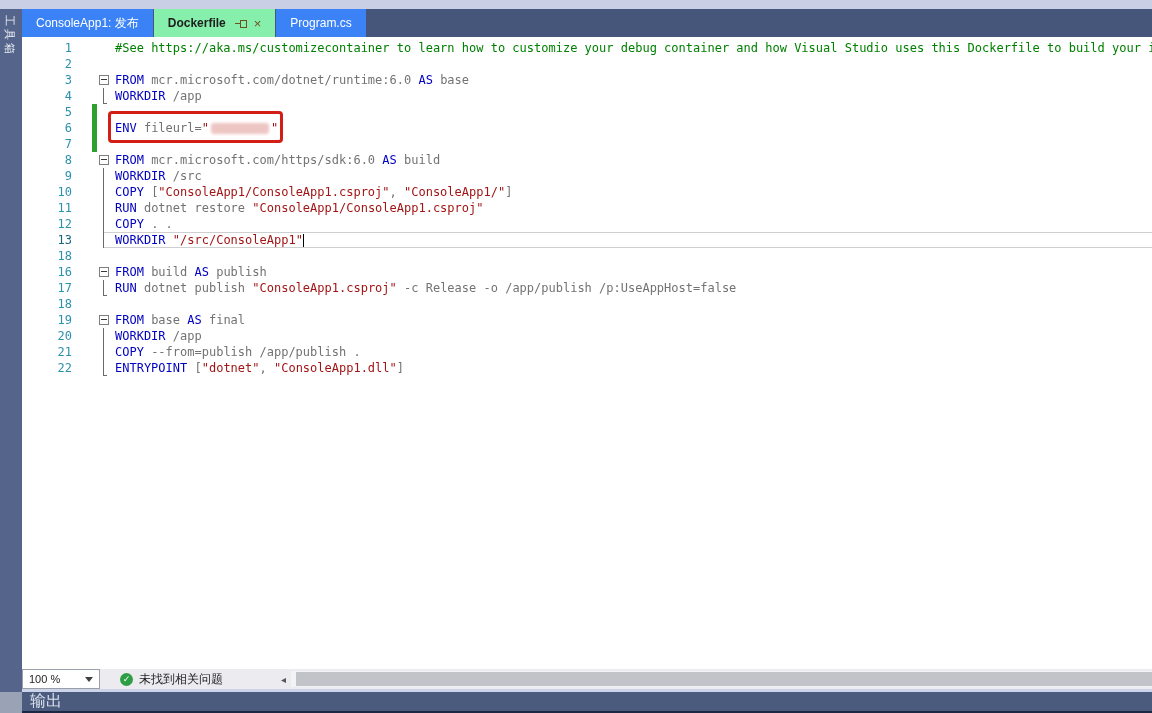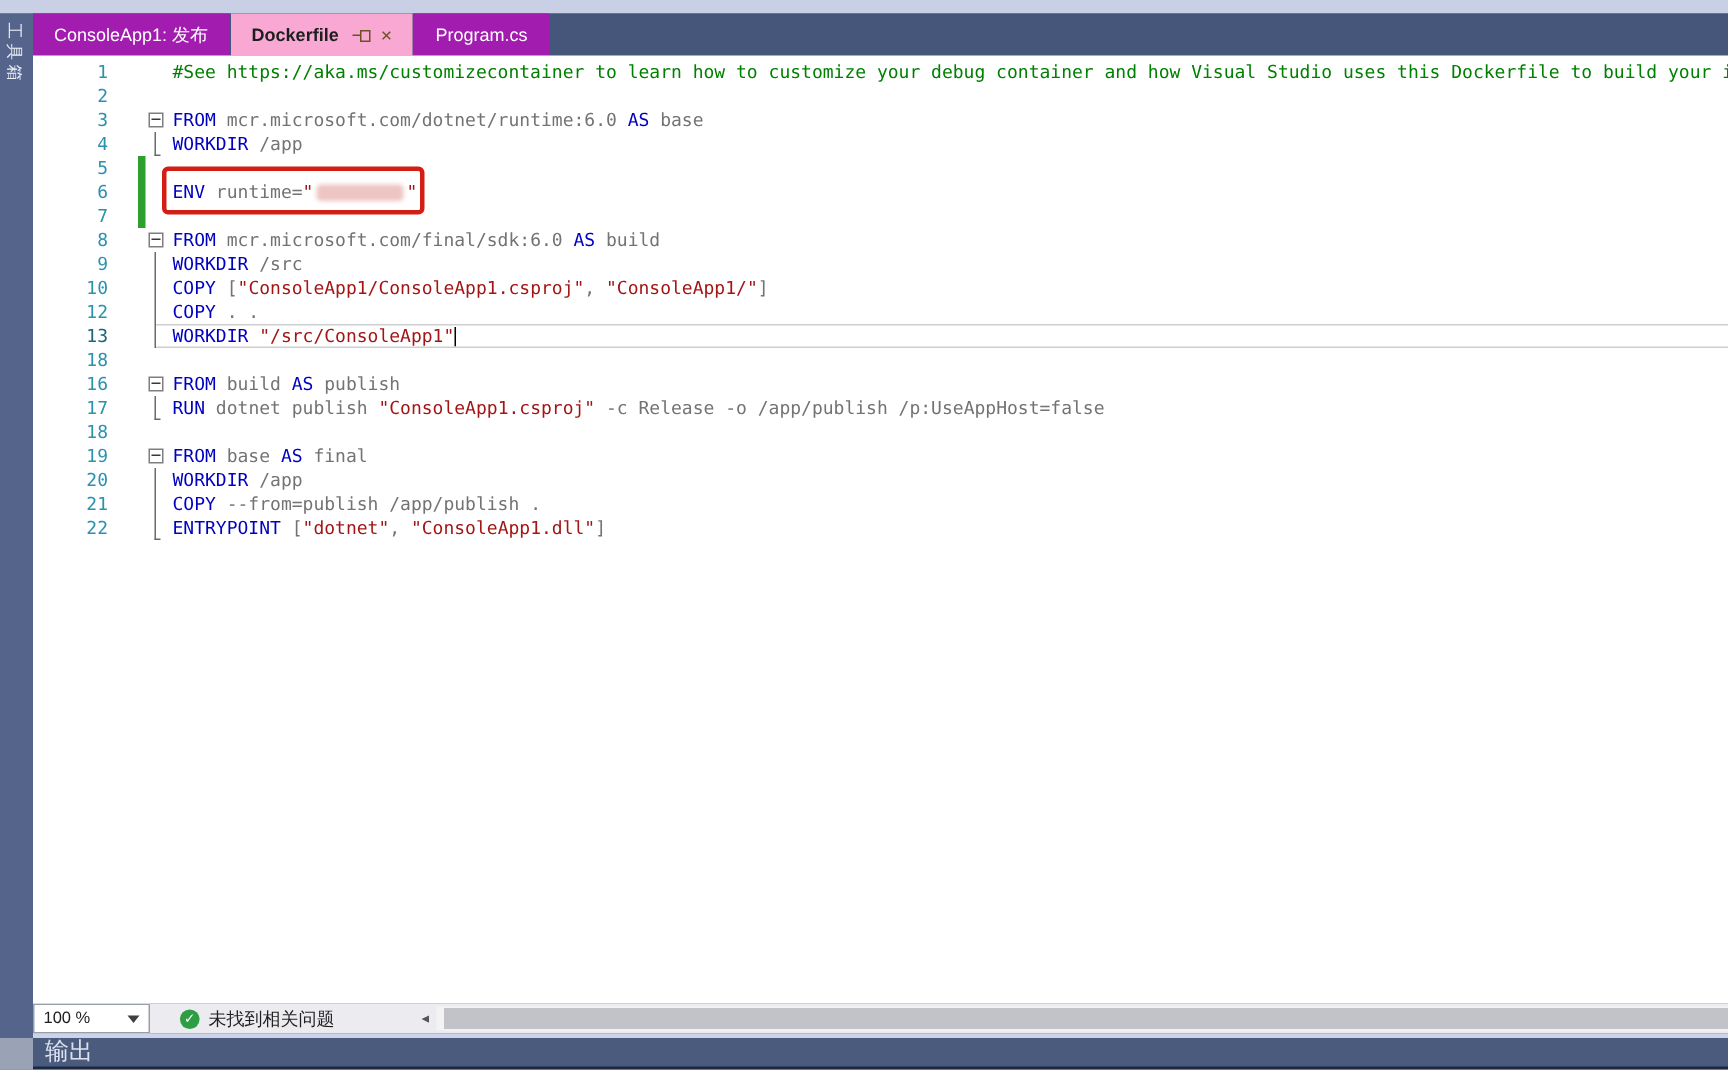--- a/index.html
+++ b/index.html
@@ -13,22 +13,22 @@
   
   .left-strip { width:22px; background:#55648B; flex:none; position:relative; display:flex; flex-direction:column; }
   .vtab-text { position:absolute; top:6px; left:17px; transform:rotate(90deg); transform-origin:left top;
                white-space:nowrap; color:#EDF0F8; font-size:11px; letter-spacing:3px; }
   .left-corner { margin-top:auto; height:21px; background:#9AA2B6; }
 
   .content-col { flex:1; display:flex; flex-direction:column; min-width:0; }
 
   
   .tab-bar { height:28px; background:#46567A; display:flex; align-items:stretch; gap:1px; flex:none; }
-  .tab { display:flex; align-items:center; padding:0 14px; font-size:12px; color:#FFFFFF; background:#a21caf; cursor:default; }
-  .tab.active { background:#f9a8d4; color:#1E1E1E; font-weight:bold; }
+  .tab { display:flex; align-items:center; padding:0 14px; font-size:12px; color:#FFFFFF; background:#3b82f6; cursor:default; }
+  .tab.active { background:#86efac; color:#1E1E1E; font-weight:bold; }
   .tab-icons { display:flex; align-items:center; gap:7px; margin-left:9px; }
   .pin-ic { width:12px; height:11px; position:relative; }
   .pin-ic .stem { position:absolute; left:0; top:5px; width:5px; height:1px; background:#6B5320; }
   .pin-ic .head { position:absolute; left:5px; top:2px; width:5px; height:6px; border:1px solid #6B5320; }
   .close-x { font-size:13px; color:#6B5320; line-height:11px; font-weight:normal; }
 
   
   .editor { flex:1; background:#FFFFFF; position:relative; overflow:hidden;
             font-family:"DejaVu Sans Mono", monospace; font-size:12px; padding-top:3px; }
   .line { height:16px; display:flex; align-items:center; position:relative; white-space:pre; }
@@ -105,25 +105,26 @@
           <span>Program.cs</span>
         </div>
       </div>
 
       <div class="editor">
           <div class="line"><span class="lnum">1</span><span class="gut"></span><span class="code"><span class="seg-c">#See </span><span class="seg-link">https://aka.ms/customizecontainer</span><span class="seg-c"> to learn how to customize your debug container and how Visual Studio uses this Dockerfile to build your images</span></span></div>
           <div class="line"><span class="lnum">2</span><span class="gut"></span><span class="code"></span></div>
           <div class="line"><span class="lnum">3</span><span class="gut"><i class="fminus"></i></span><span class="code"><span class="seg-kw">FROM</span><span class="seg-pl"> mcr.microsoft.com/dotnet/runtime:6.0 </span><span class="seg-kw">AS</span><span class="seg-pl"> base</span></span></div>
           <div class="line"><span class="lnum">4</span><span class="gut"><i class="fbar fend"></i></span><span class="code"><span class="seg-kw">WORKDIR</span><span class="seg-pl"> /app</span></span></div>
           <div class="line"><span class="lnum">5</span><span class="gut"><i class="cbar"></i></span><span class="code"></span></div>
-          <div class="line"><i class="redbox"></i><span class="lnum">6</span><span class="gut"><i class="cbar"></i></span><span class="code"><span class="seg-kw">ENV</span><span class="seg-pl"> runtime=</span><span class="seg-str">"</span><span class="seg-redact"></span><span class="seg-str">"</span></span></div>
+          <div class="line"><i class="redbox"></i><span class="lnum">6</span><span class="gut"><i class="cbar"></i></span><span class="code"><span class="seg-kw">ENV</span><span class="seg-pl"> fileurl=</span><span class="seg-str">"</span><span class="seg-redact"></span><span class="seg-str">"</span></span></div>
           <div class="line"><span class="lnum">7</span><span class="gut"><i class="cbar"></i></span><span class="code"></span></div>
-          <div class="line"><span class="lnum">8</span><span class="gut"><i class="fminus"></i></span><span class="code"><span class="seg-kw">FROM</span><span class="seg-pl"> mcr.microsoft.com/final/sdk:6.0 </span><span class="seg-kw">AS</span><span class="seg-pl"> build</span></span></div>
+          <div class="line"><span class="lnum">8</span><span class="gut"><i class="fminus"></i></span><span class="code"><span class="seg-kw">FROM</span><span class="seg-pl"> mcr.microsoft.com/https/sdk:6.0 </span><span class="seg-kw">AS</span><span class="seg-pl"> build</span></span></div>
           <div class="line"><span class="lnum">9</span><span class="gut"><i class="fbar"></i></span><span class="code"><span class="seg-kw">WORKDIR</span><span class="seg-pl"> /src</span></span></div>
           <div class="line"><span class="lnum">10</span><span class="gut"><i class="fbar"></i></span><span class="code"><span class="seg-kw">COPY</span><span class="seg-pl"> [</span><span class="seg-str">"ConsoleApp1/ConsoleApp1.csproj"</span><span class="seg-pl">, </span><span class="seg-str">"ConsoleApp1/"</span><span class="seg-pl">]</span></span></div>
+          <div class="line"><span class="lnum">11</span><span class="gut"><i class="fbar"></i></span><span class="code"><span class="seg-kw">RUN</span><span class="seg-pl"> dotnet restore </span><span class="seg-str">"ConsoleApp1/ConsoleApp1.csproj"</span></span></div>
           <div class="line"><span class="lnum">12</span><span class="gut"><i class="fbar"></i></span><span class="code"><span class="seg-kw">COPY</span><span class="seg-pl"> . .</span></span></div>
           <div class="line current"><i class="curline"></i><span class="lnum">13</span><span class="gut"><i class="fbar"></i></span><span class="code"><span class="seg-kw">WORKDIR</span><span class="seg-pl"> </span><span class="seg-str">"/src/ConsoleApp1"</span><i class="caret"></i></span></div>
           <div class="line"><span class="lnum">18</span><span class="gut"></span><span class="code"></span></div>
           <div class="line"><span class="lnum">16</span><span class="gut"><i class="fminus"></i></span><span class="code"><span class="seg-kw">FROM</span><span class="seg-pl"> build </span><span class="seg-kw">AS</span><span class="seg-pl"> publish</span></span></div>
           <div class="line"><span class="lnum">17</span><span class="gut"><i class="fbar fend"></i></span><span class="code"><span class="seg-kw">RUN</span><span class="seg-pl"> dotnet publish </span><span class="seg-str">"ConsoleApp1.csproj"</span><span class="seg-pl"> -c Release -o /app/publish /p:UseAppHost=false</span></span></div>
           <div class="line"><span class="lnum">18</span><span class="gut"></span><span class="code"></span></div>
           <div class="line"><span class="lnum">19</span><span class="gut"><i class="fminus"></i></span><span class="code"><span class="seg-kw">FROM</span><span class="seg-pl"> base </span><span class="seg-kw">AS</span><span class="seg-pl"> final</span></span></div>
           <div class="line"><span class="lnum">20</span><span class="gut"><i class="fbar"></i></span><span class="code"><span class="seg-kw">WORKDIR</span><span class="seg-pl"> /app</span></span></div>
           <div class="line"><span class="lnum">21</span><span class="gut"><i class="fbar"></i></span><span class="code"><span class="seg-kw">COPY</span><span class="seg-pl"> --from=publish /app/publish .</span></span></div>
           <div class="line"><span class="lnum">22</span><span class="gut"><i class="fbar fend"></i></span><span class="code"><span class="seg-kw">ENTRYPOINT</span><span class="seg-pl"> [</span><span class="seg-str">"dotnet"</span><span class="seg-pl">, </span><span class="seg-str">"ConsoleApp1.dll"</span><span class="seg-pl">]</span></span></div>

